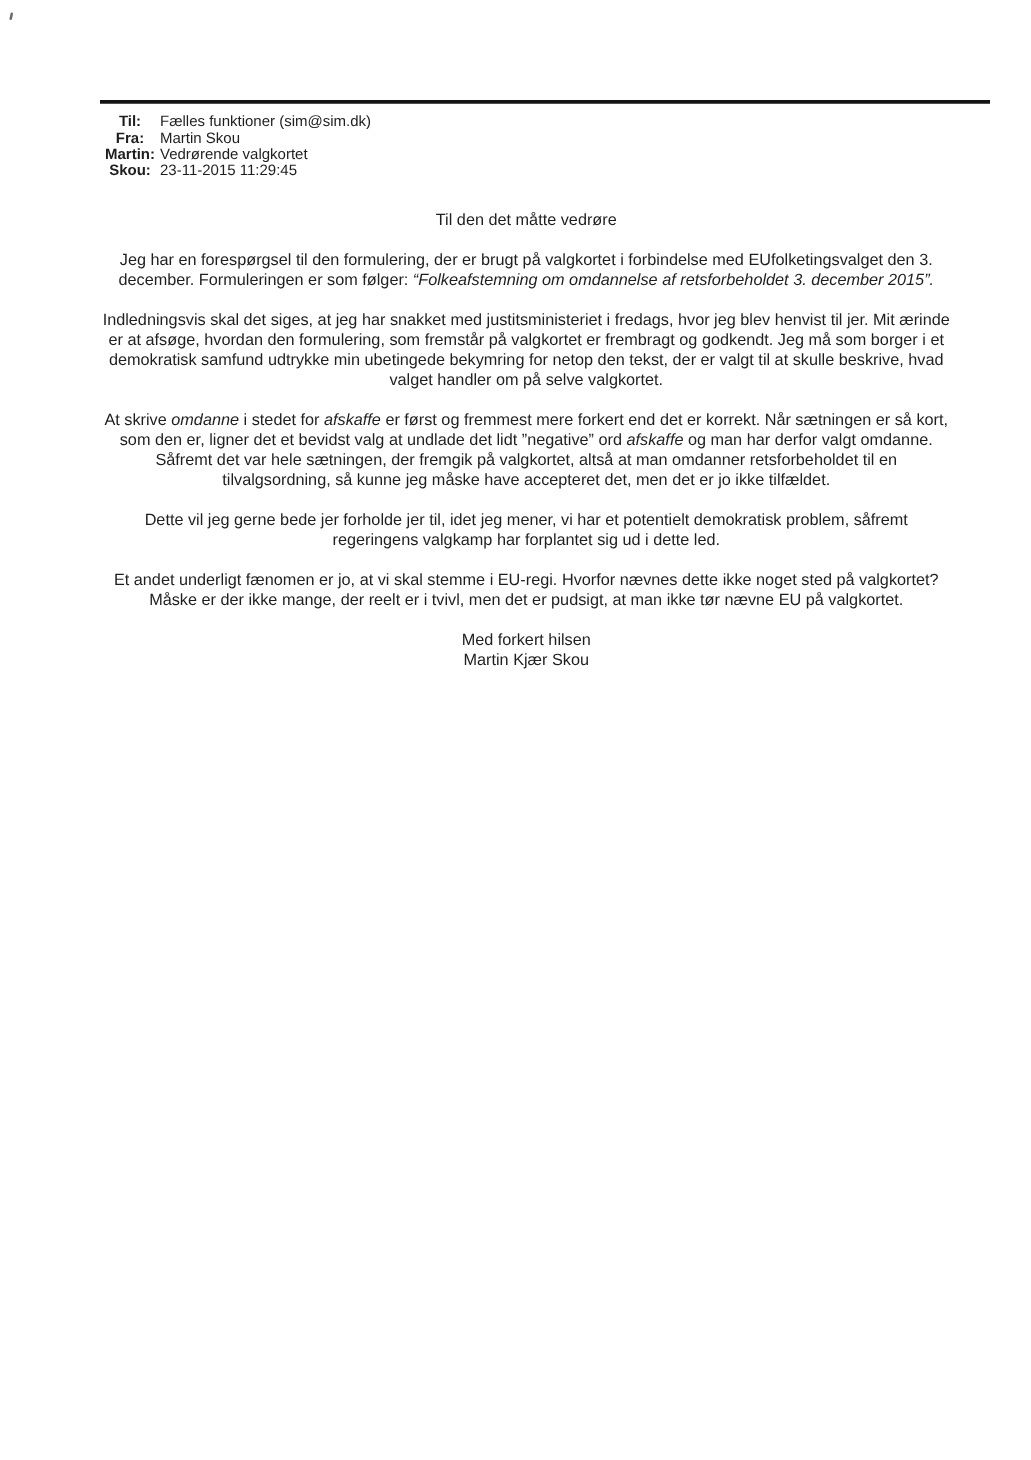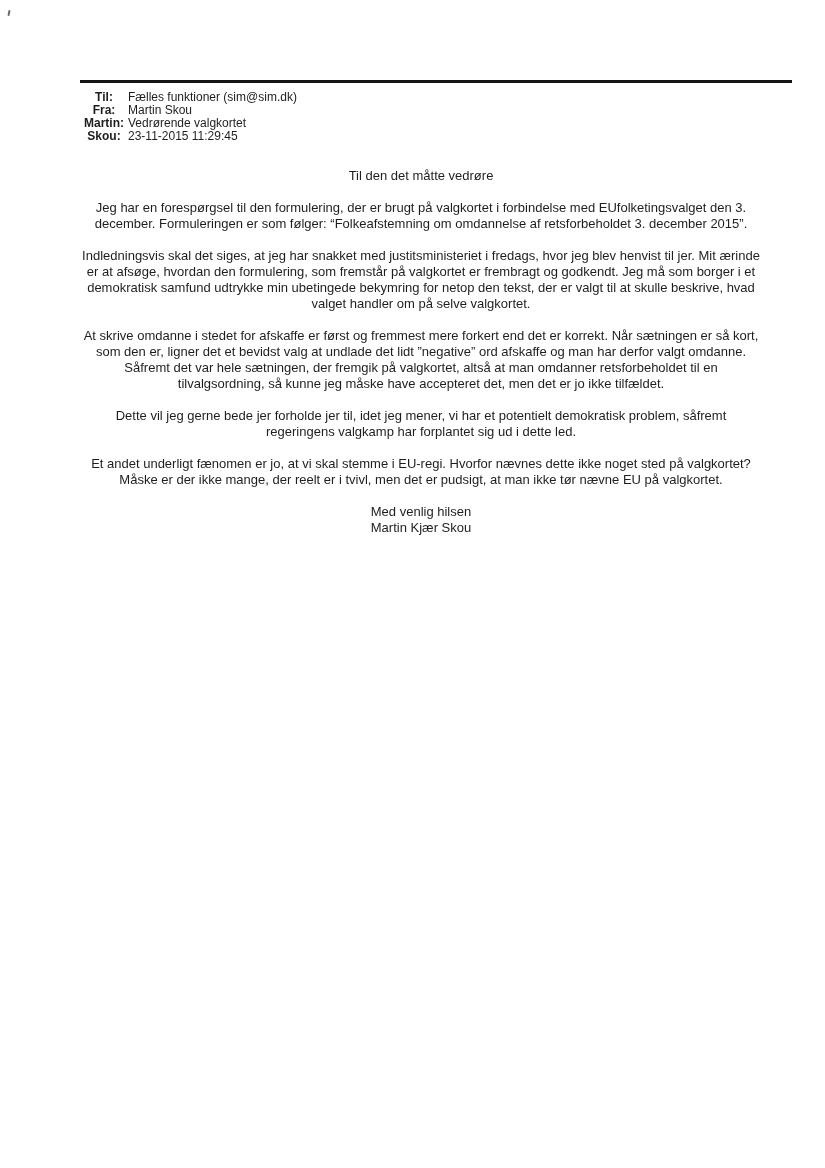--- a/index.html
+++ b/index.html
@@ -61,20 +61,21 @@
     top: 168px;
     width: 682px;
     font-size: 13px;
     line-height: 16px;
     text-align: center;
   }
   .email-body p.para {
     margin: 0 0 16px 0;
   }
   .email-body .it {
+    font-style: italic;
   }
 </style>
 </head>
 <body>
 
 <div class="page">
 
   <div class="scan-mark"></div>
 
   <hr class="top-rule">
@@ -98,16 +99,16 @@
     </div>
   </div>
 
   <div class="email-body">
       <p class="para"><span>Til den det måtte vedrøre</span></p>
       <p class="para"><span>Jeg har en forespørgsel til den formulering, der er brugt på valgkortet i forbindelse med EUfolketingsvalget den 3. december. Formuleringen er som følger: </span><span class="it">“Folkeafstemning om omdannelse af retsforbeholdet 3. december 2015”.</span></p>
       <p class="para"><span>Indledningsvis skal det siges, at jeg har snakket med justitsministeriet i fredags, hvor jeg blev henvist til jer. Mit ærinde er at afsøge, hvordan den formulering, som fremstår på valgkortet er frembragt og godkendt. Jeg må som borger i et demokratisk samfund udtrykke min ubetingede bekymring for netop den tekst, der er valgt til at skulle beskrive, hvad valget handler om på selve valgkortet.</span></p>
       <p class="para"><span>At skrive </span><span class="it">omdanne</span><span> i stedet for </span><span class="it">afskaffe</span><span> er først og fremmest mere forkert end det er korrekt. Når sætningen er så kort, som den er, ligner det et bevidst valg at undlade det lidt ”negative” ord </span><span class="it">afskaffe</span><span> og man har derfor valgt omdanne. Såfremt det var hele sætningen, der fremgik på valgkortet, altså at man omdanner retsforbeholdet til en tilvalgsordning, så kunne jeg måske have accepteret det, men det er jo ikke tilfældet.</span></p>
       <p class="para"><span>Dette vil jeg gerne bede jer forholde jer til, idet jeg mener, vi har et potentielt demokratisk problem, såfremt regeringens valgkamp har forplantet sig ud i dette led.</span></p>
       <p class="para"><span>Et andet underligt fænomen er jo, at vi skal stemme i EU-regi. Hvorfor nævnes dette ikke noget sted på valgkortet? Måske er der ikke mange, der reelt er i tvivl, men det er pudsigt, at man ikke tør nævne EU på valgkortet.</span></p>
-      <p class="para"><span>Med venlig hilsen</span><br><span>Martin Kjær Skou</span></p>
+      <p class="para"><span>Med forkert hilsen</span><br><span>Martin Kjær Skou</span></p>
     </div>
 
 </div>
 
 </body></html>

